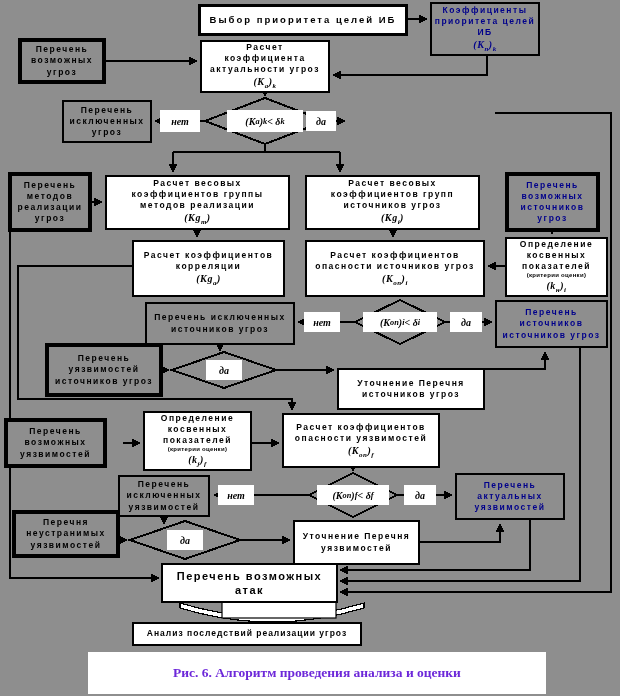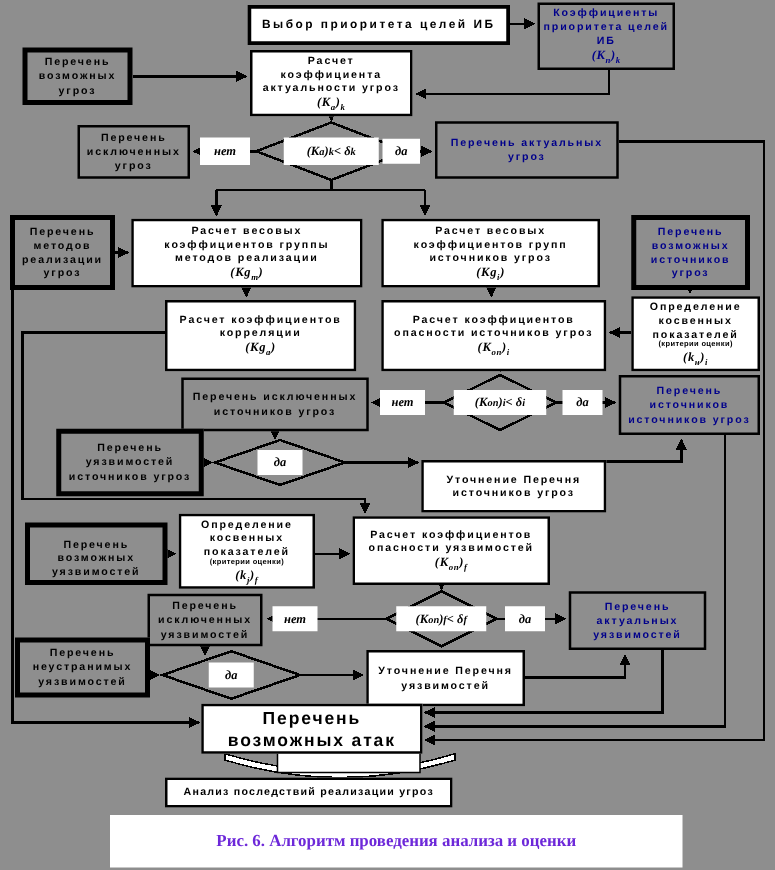--- a/index.html
+++ b/index.html
@@ -112,23 +112,20 @@
   <div class="flabel" style="left:160px;top:110px;width:40px;height:22px;">нет</div>
   <div class="flabel" style="left:227px;top:110px;width:76px;height:22px;">
       <span>(К</span>
       <sub>а</sub>
       <span>)</span>
       <sub>k</sub>
       <span> &lt; δ</span>
       <sub>k</sub>
     </div>
   <div class="flabel" style="left:306px;top:111px;width:30px;height:20px;">да</div>
-  <div class="box gray navy" style="left:348px;top:97px;width:147px;height:46px;">
-    <span>Перечень актуальных угроз</span>
-  </div>
 
   <div class="box gray thick" style="left:8px;top:172px;width:84px;height:60px;">
     <span>Перечень методов реализации угроз</span>
   </div>
   <div class="box white" style="left:105px;top:175px;width:185px;height:55px;">
     <span>Расчет весовых коэффициентов группы методов реализации</span>
     <span class="formula"><span>(Кg</span><sub>m</sub><span>)</span></span>
   </div>
   <div class="box white" style="left:305px;top:175px;width:175px;height:55px;">
     <span>Расчет весовых коэффициентов групп источников угроз</span>
@@ -170,21 +167,21 @@
   </div>
 
   <div class="box gray thick" style="left:45px;top:343px;width:118px;height:54px;">
     <span>Перечень уязвимостей источников угроз</span>
   </div>
   <div class="flabel" style="left:206px;top:360px;width:36px;height:20px;">да</div>
   <div class="box white" style="left:337px;top:348px;width:148px;height:42px;margin-top:20px;">
     <span>Уточнение Перечня источников угроз</span>
   </div>
 
-  <div class="box gray thick" style="left:20px;top:418px;width:114px;height:50px;justify-content:flex-end;">
+  <div class="box gray thick" style="left:4px;top:418px;width:103px;height:50px;">
     <span>Перечень возможных уязвимостей</span>
   </div>
   <div class="box white" style="left:143px;top:411px;width:109px;height:60px;">
     <span>Определение косвенных показателей</span>
     <span class="note">(критерии оценки)</span>
     <span class="formula"><span>(k</span><sub>j</sub><span>)</span><sub>f</sub></span>
   </div>
   <div class="box white" style="left:282px;top:413px;width:158px;height:55px;">
     <span>Расчет коэффициентов опасности уязвимостей</span>
     <span class="formula"><span>(К</span><sub>оп</sub><span>)</span><sub>f</sub></span>
@@ -201,28 +198,28 @@
       <sub>f</sub>
       <span> &lt; δ</span>
       <sub>f</sub>
     </div>
   <div class="flabel" style="left:404px;top:485px;width:32px;height:20px;">да</div>
   <div class="box gray navy" style="left:455px;top:473px;width:110px;height:47px;">
     <span>Перечень актуальных уязвимостей</span>
   </div>
 
   <div class="box gray thick" style="left:12px;top:510px;width:108px;height:48px;">
-    <span>Перечень неустранимых уязвимостей</span>
+    <span>Перечня неустранимых уязвимостей</span>
   </div>
   <div class="flabel" style="left:167px;top:530px;width:36px;height:20px;">да</div>
   <div class="box white" style="left:293px;top:520px;width:127px;height:45px;">
     <span>Уточнение Перечня уязвимостей</span>
   </div>
 
-  <div class="box white" style="left:161px;top:563px;width:177px;height:40px;font-size:14px;">
+  <div class="box white" style="left:161px;top:563px;width:177px;height:40px;font-size:11px;">
     <span>Перечень возможных атак</span>
   </div>
 
   <div class="box white tight" style="left:132px;top:622px;width:230px;height:24px;">
     <span>Анализ последствий реализации угроз</span>
   </div>
 
   <div class="caption">Рис. 6. Алгоритм проведения анализа и оценки</div>
 
 </div>

